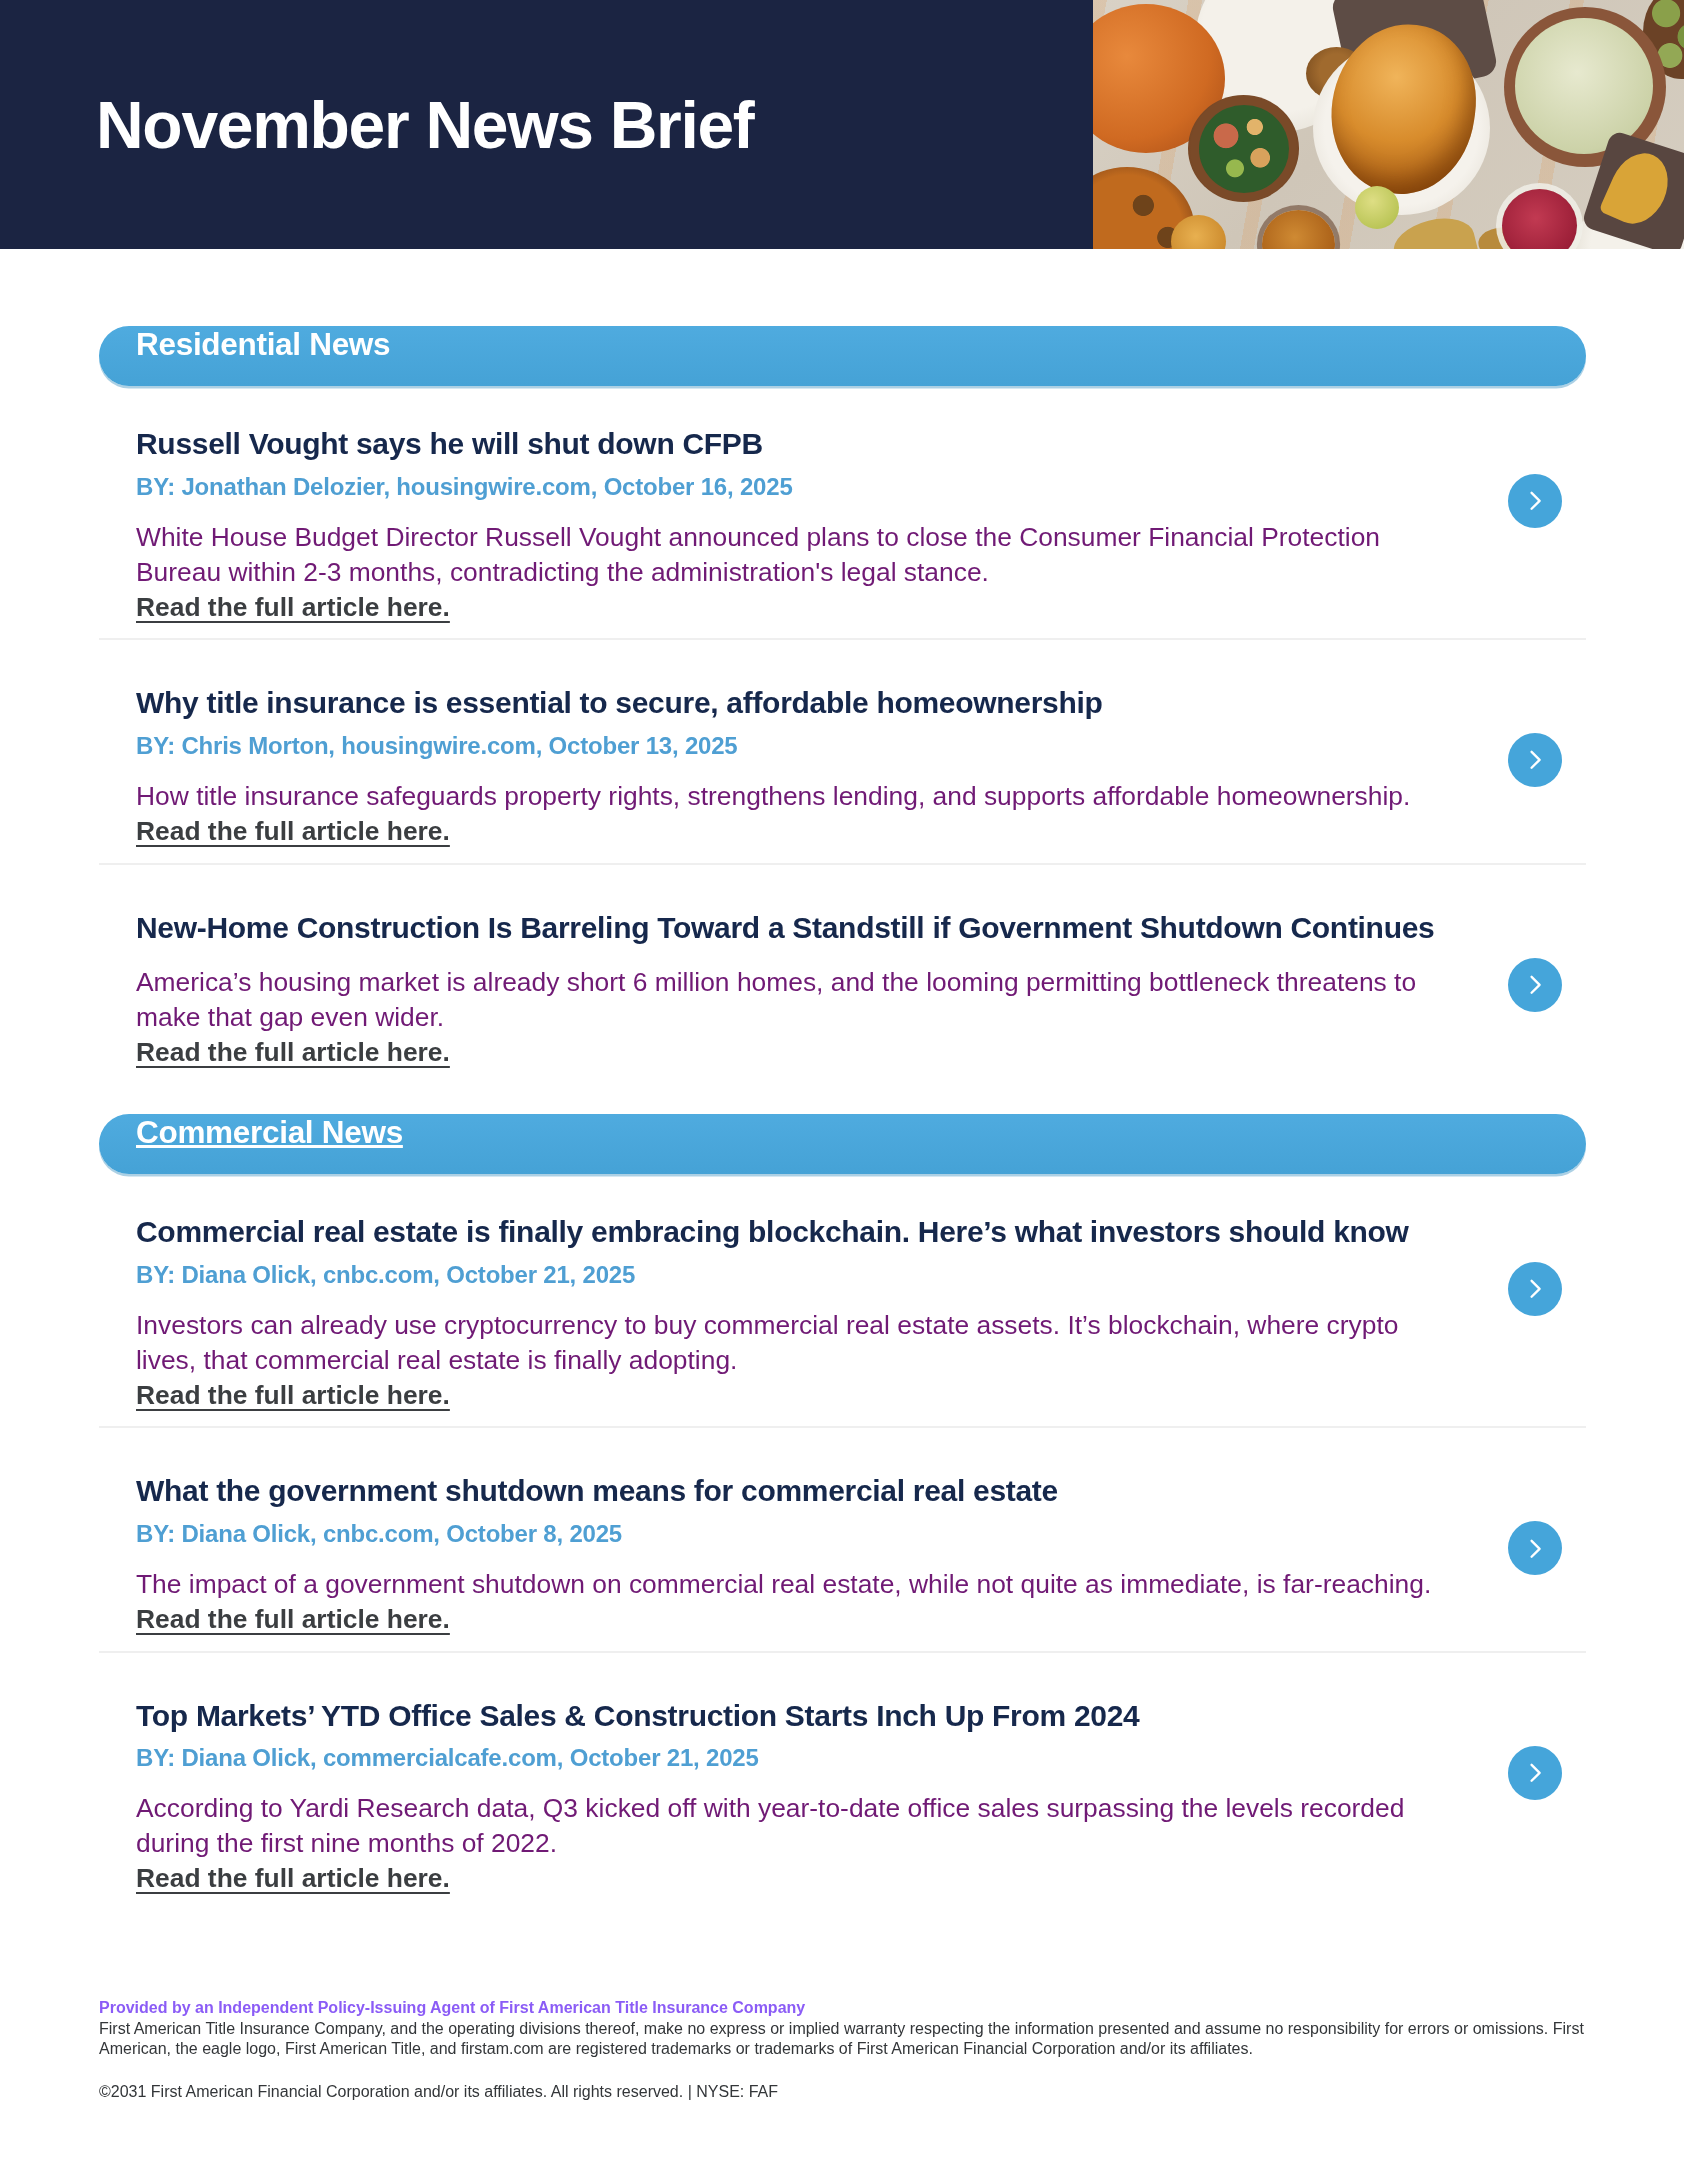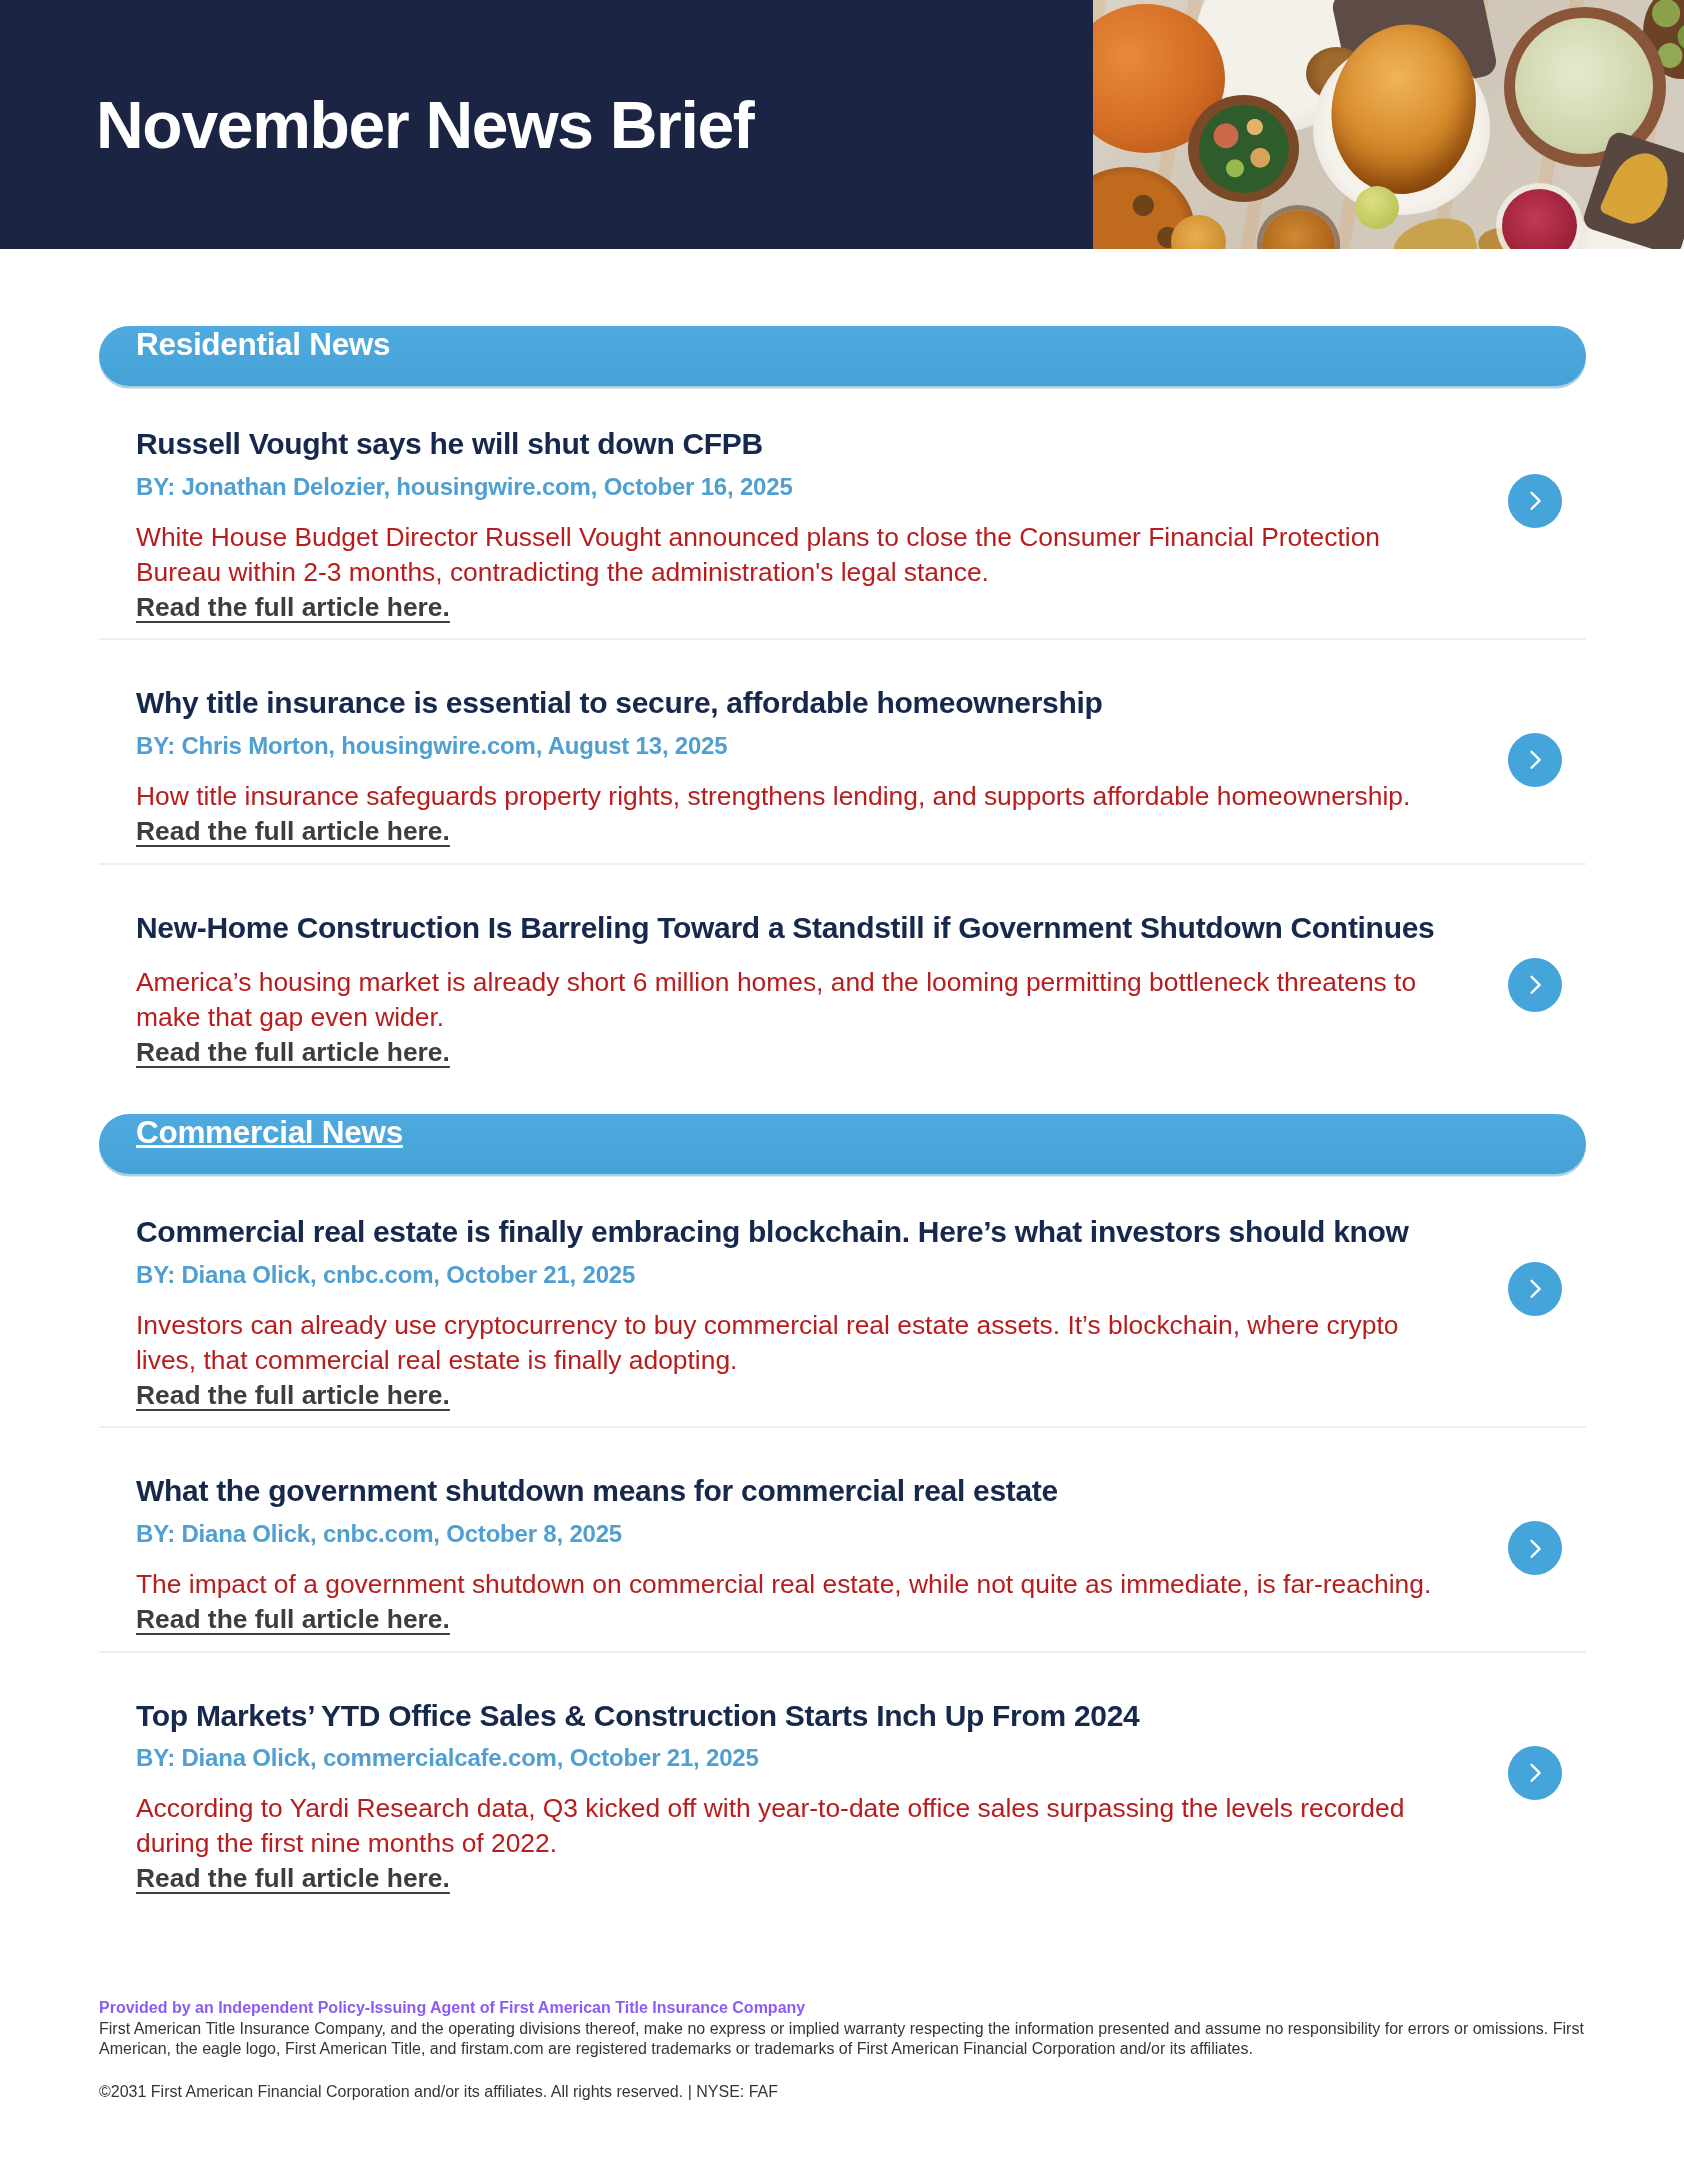--- a/index.html
+++ b/index.html
@@ -144,21 +144,21 @@
     font-size: 24px;
     font-weight: bold;
     color: #4f9fd3;
     letter-spacing: -0.2px;
   }
   .summary {
     margin: 19px 0 0 0;
     max-width: 1329px;
     font-size: 26.4px;
     line-height: 35px;
-    color: #b91c1c;
+    color: #701a75;
   }
   .readmore {
     display: inline-block;
     font-size: 26.4px;
     line-height: 35px;
     font-weight: bold;
     color: #3b3e41;
     text-decoration: underline;
     text-decoration-thickness: 2.1px;
     text-underline-offset: 5.1px;
@@ -251,21 +251,21 @@
         <span>
           <svg width="25.6" height="25.6" viewBox="0 0 24 24" fill="none">
               <path d="M9 4.5l7.5 7.5L9 19.5" stroke="#ffffff" stroke-width="2.2" stroke-linecap="round" stroke-linejoin="round"></path>
             </svg>
         </span>
       </button>
     </article>
 
     <article class="article with-divider">
       <h2>Why title insurance is essential to secure, affordable homeownership</h2>
-      <div class="byline">BY: Chris Morton, housingwire.com, August 13, 2025</div>
+      <div class="byline">BY: Chris Morton, housingwire.com, October 13, 2025</div>
       <p class="summary">How title insurance safeguards property rights, strengthens lending, and supports affordable homeownership.</p>
       <a class="readmore">Read the full article here.</a>
       <button class="chev-btn">
         <span>
           <svg width="25.6" height="25.6" viewBox="0 0 24 24" fill="none">
               <path d="M9 4.5l7.5 7.5L9 19.5" stroke="#ffffff" stroke-width="2.2" stroke-linecap="round" stroke-linejoin="round"></path>
             </svg>
         </span>
       </button>
     </article>

